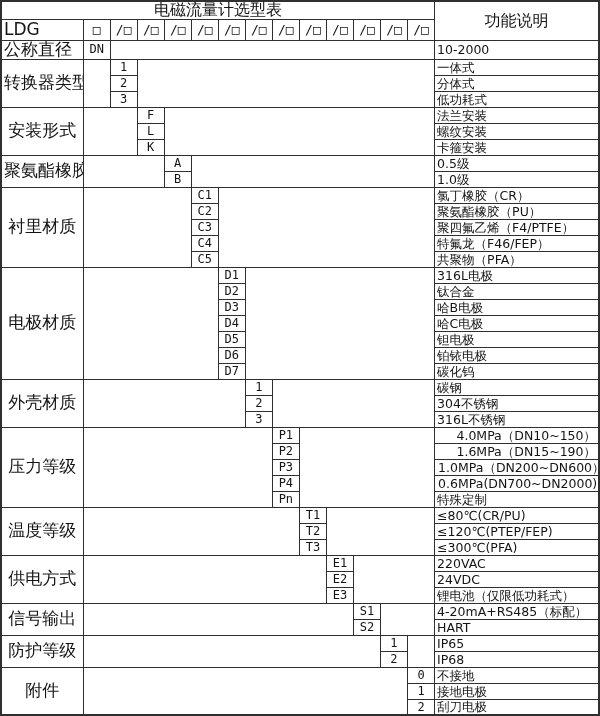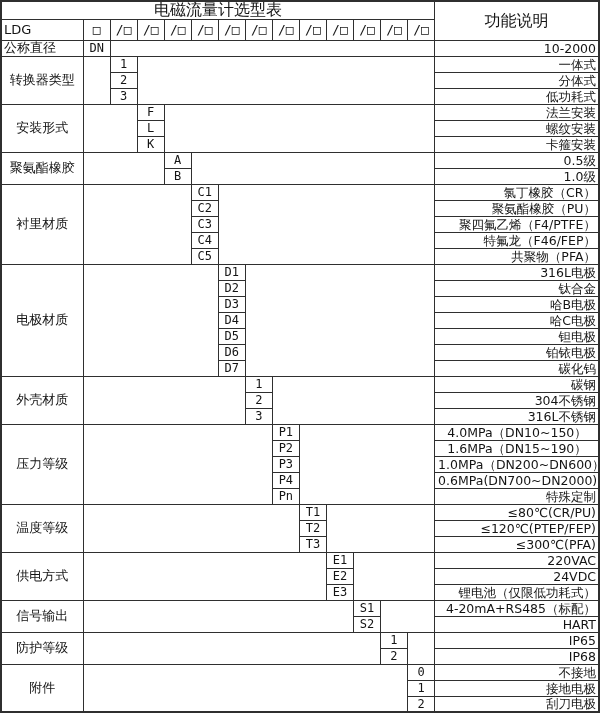--- a/index.html
+++ b/index.html
@@ -7,27 +7,27 @@
        font-family:"DejaVu Sans","Liberation Sans",sans-serif;color:#141414;}
   table.sel{border-collapse:collapse;table-layout:fixed;width:600px;height:712px;
             border:2px solid #2f2f2f;}
   td{border:1px solid #2f2f2f;padding:0 2px;font-size:13px;line-height:1.05;
      white-space:nowrap;overflow:hidden;vertical-align:middle;}
   tr{height:16px;}
   tr.title-row{height:15px;}
   tr.model-row{height:21px;}
   .title-cell{text-align:center;font-size:16px;margin-left:48px;}
   .fn-header{text-align:center;font-size:16px;margin-top:6px;}
-  .cat{text-align:center;font-size:13px;}
+  .cat{text-align:center;font-size:17px;}
   .cat.left{text-align:left;}
   .code{text-align:center;font-size:12px;font-family:"DejaVu Sans Mono","Liberation Mono",monospace;}
   .code.left{text-align:center;}
   .slot{font-size:13px;letter-spacing:0;}
-  .desc{text-align:right;font-size:12.5px;}
-  .desc.left{text-align:center;padding-left:3px;margin-left:24px;}
+  .desc{text-align:left;font-size:12.5px;}
+  .desc.left{text-align:right;padding-left:3px;margin-left:24px;}
   .blank{border:1px solid #2f2f2f;}
 </style>
 </head>
 <body>
 
 <table class="sel">
   <colgroup>
     <col style="width:82px">
     <col style="width:27px">
       <col style="width:27px">

